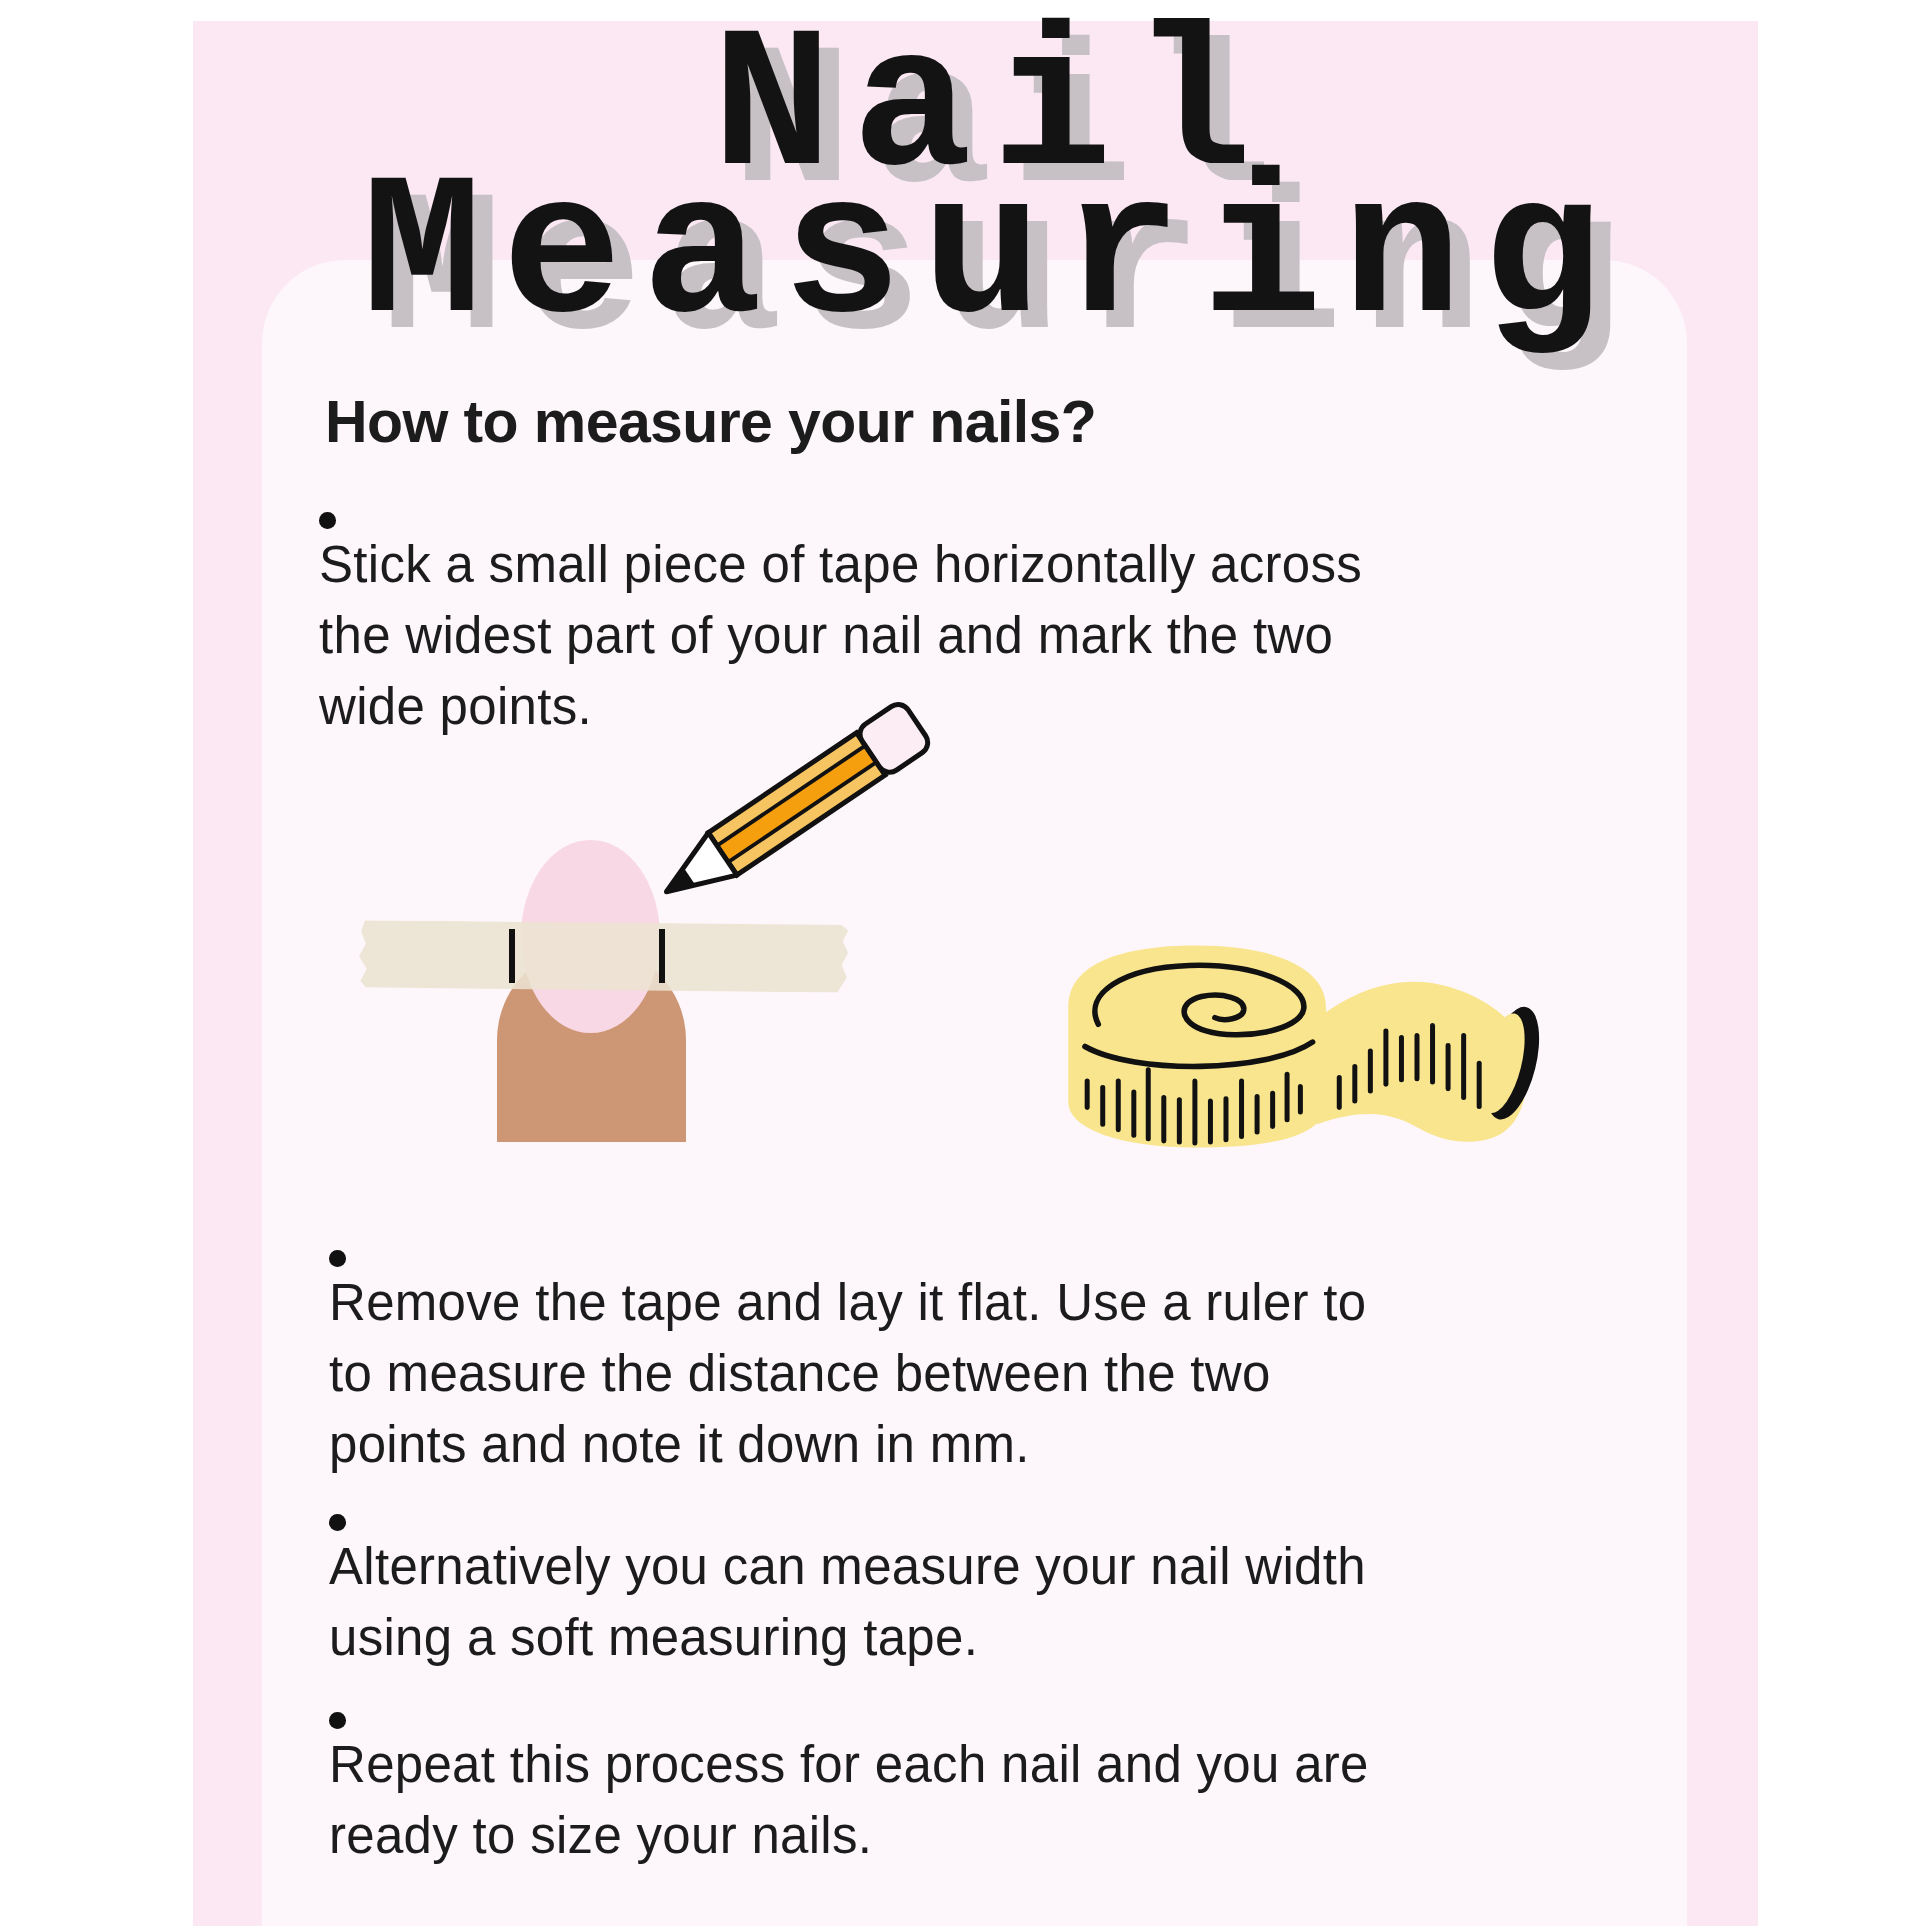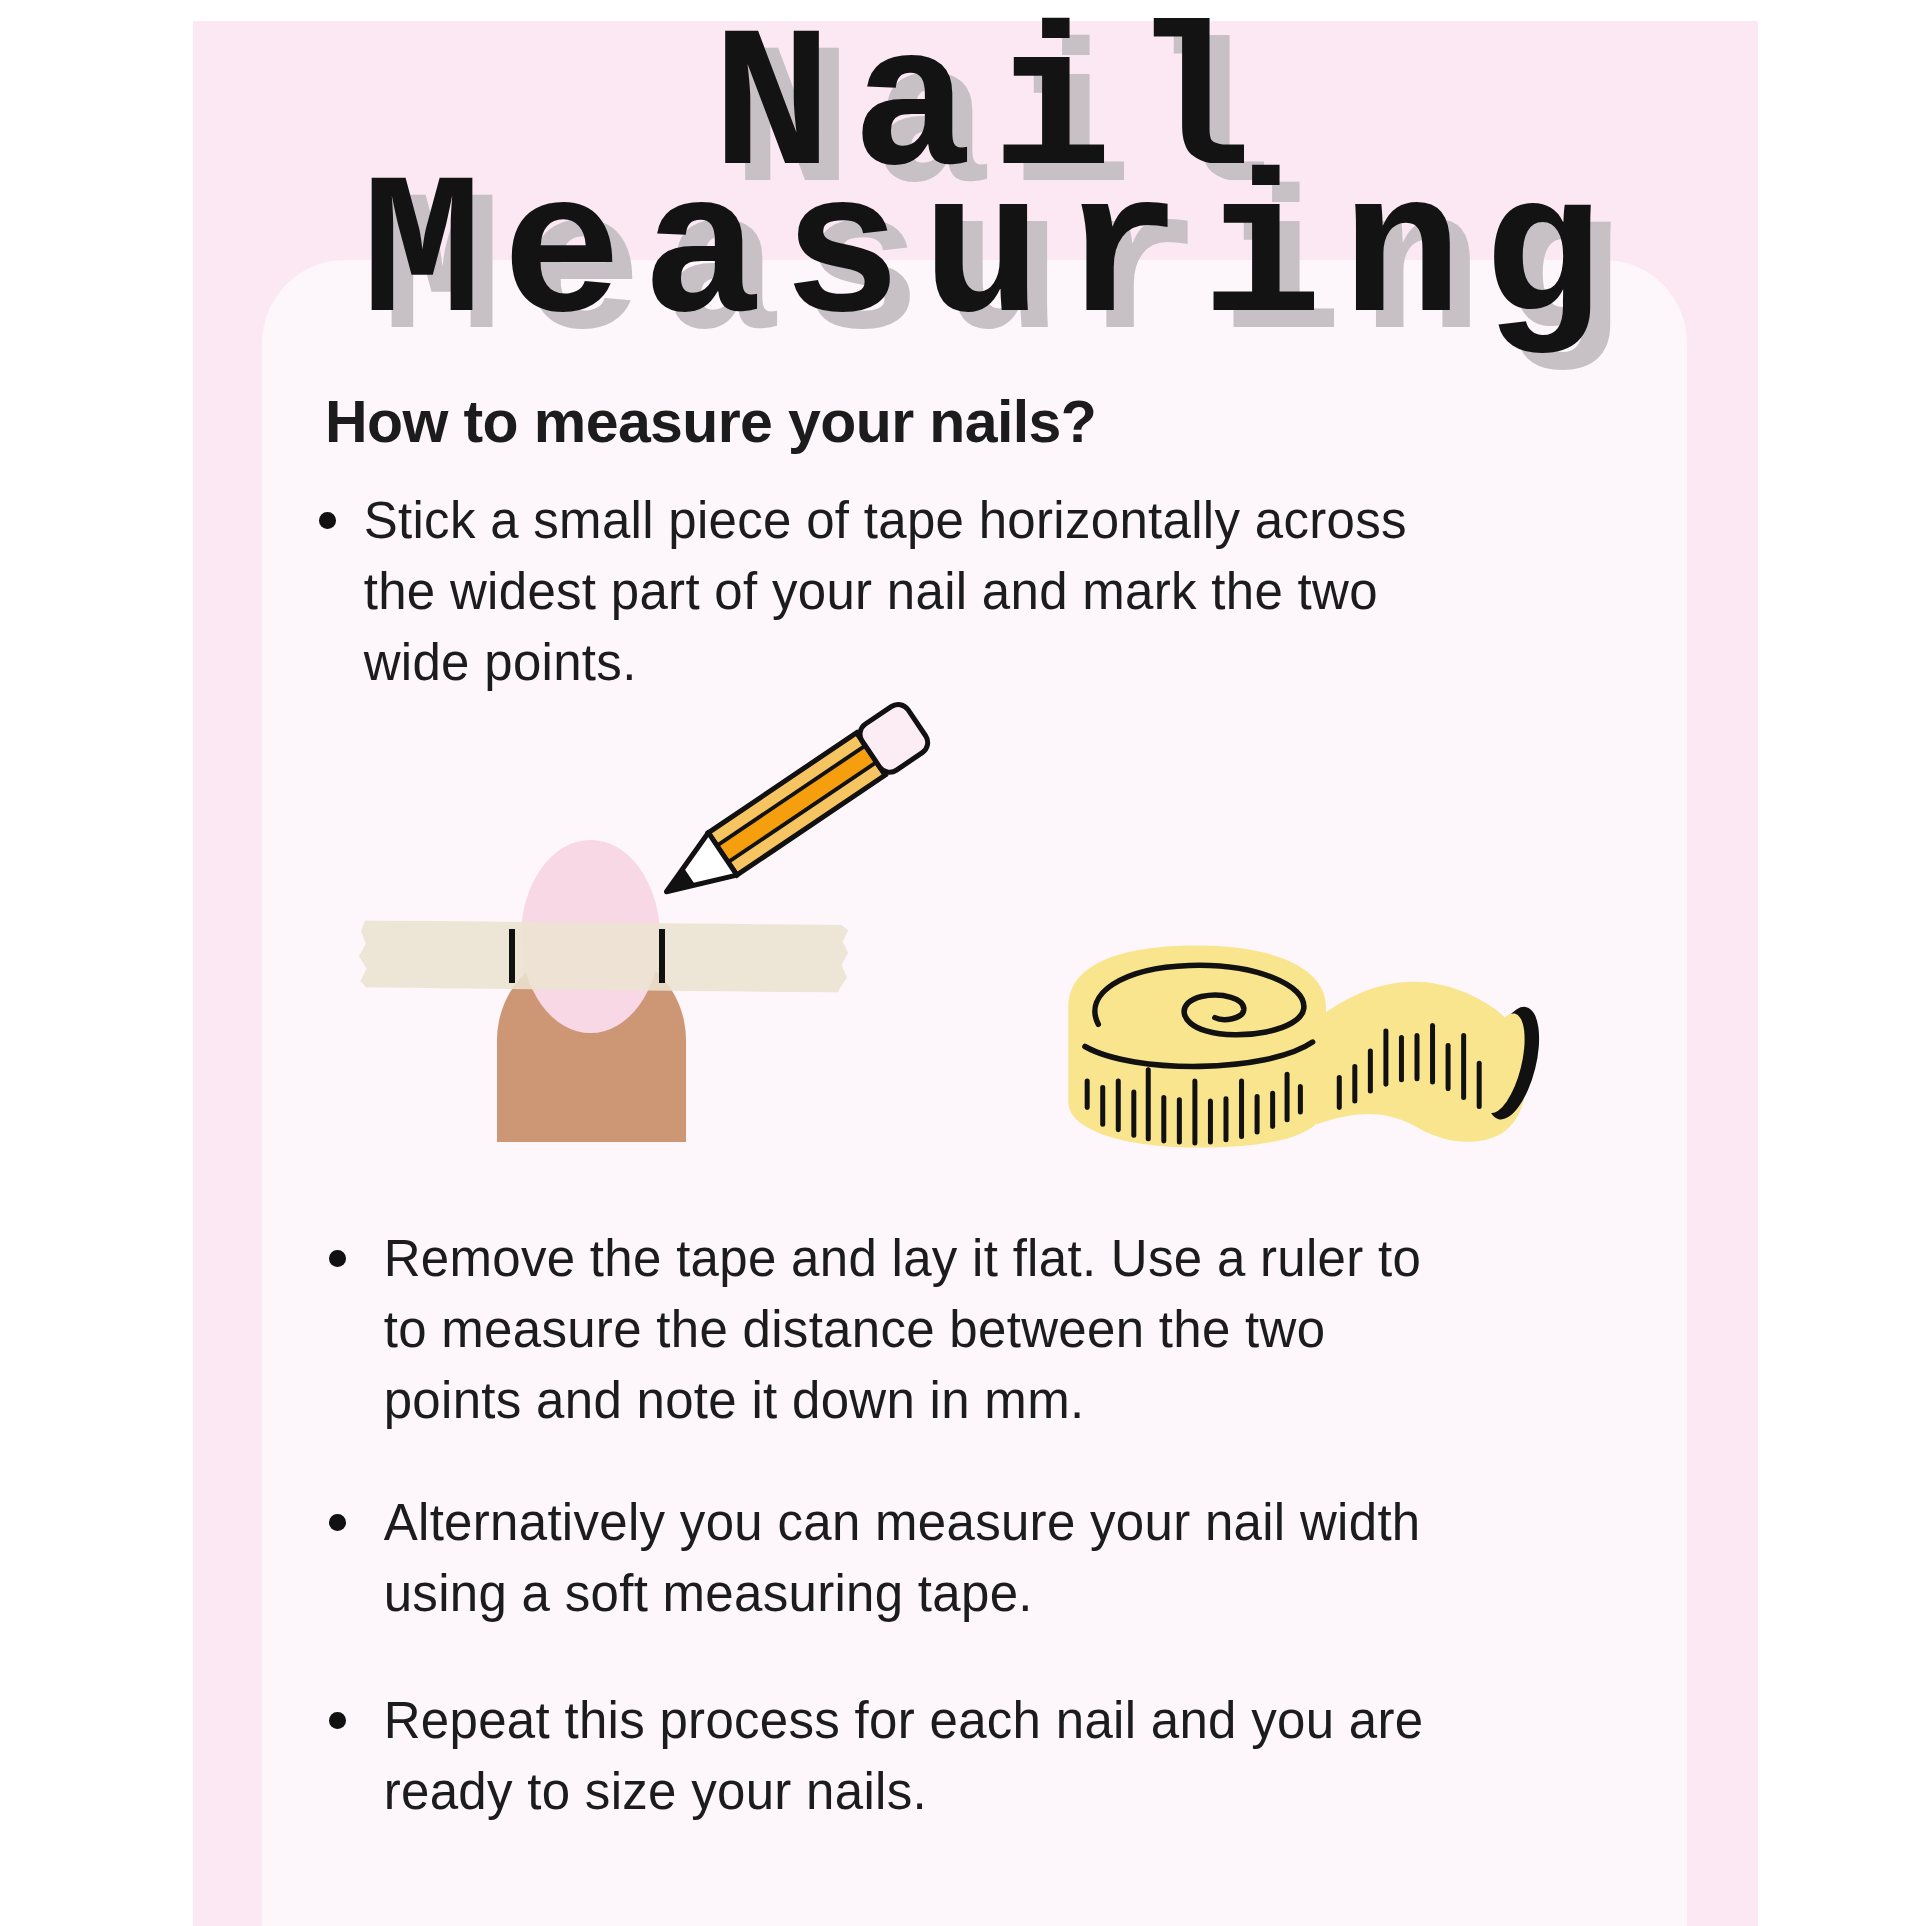--- a/index.html
+++ b/index.html
@@ -32,21 +32,21 @@
     z-index:6;
   }
   .heading{
     position:absolute;left:325px;top:388px;margin:0;
     font-size:59px;font-weight:700;letter-spacing:-0.6px;
     color:var(--text_ink,#1c1c1c);
     z-index:5;
   }
   .bullet{
     position:absolute;display:flex;align-items:flex-start;
-    width:1345px;z-index:5;
+    width:1345px;z-index:5;flex-direction:column;
   }
   .bullet .dot{
     flex:0 0 auto;width:16.7px;height:16.7px;border-radius:50%;
     background:var(--ink_black,#111);margin-top:27px;
   }
   .bullet .bullet-text{
     font-size:51px;line-height:71px;color:var(--text_ink,#1c1c1c);
     white-space:pre-line;letter-spacing:0.3px;
   }
   .bullet-1{left:319px;top:485px;}

